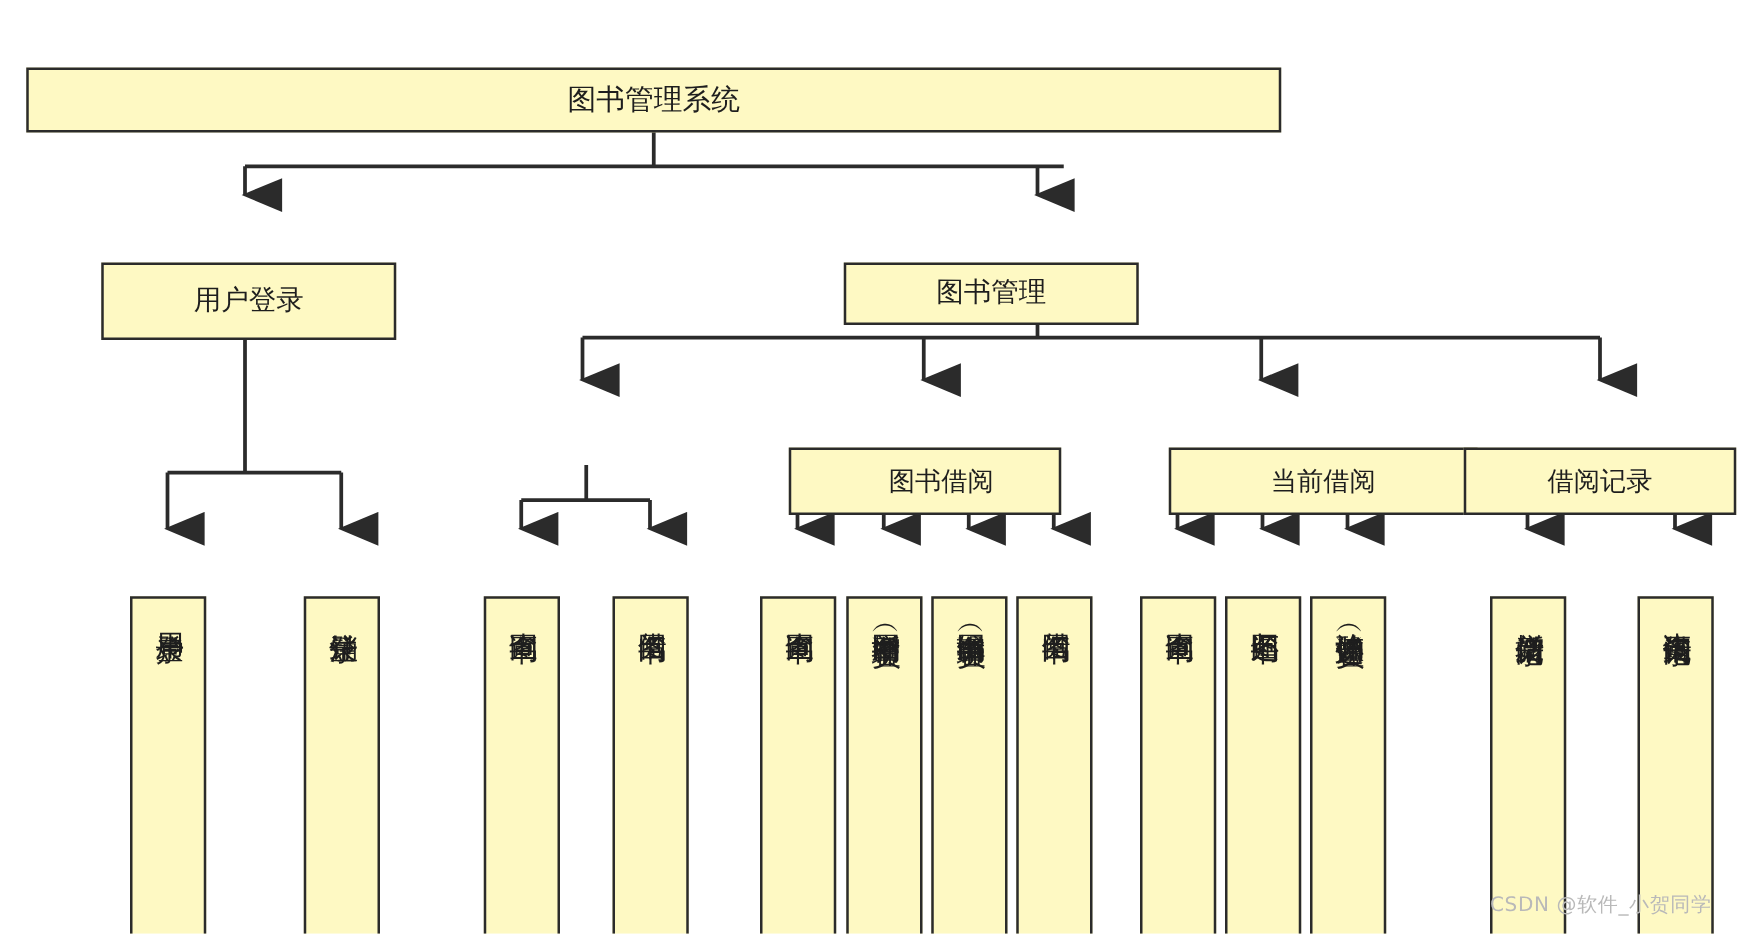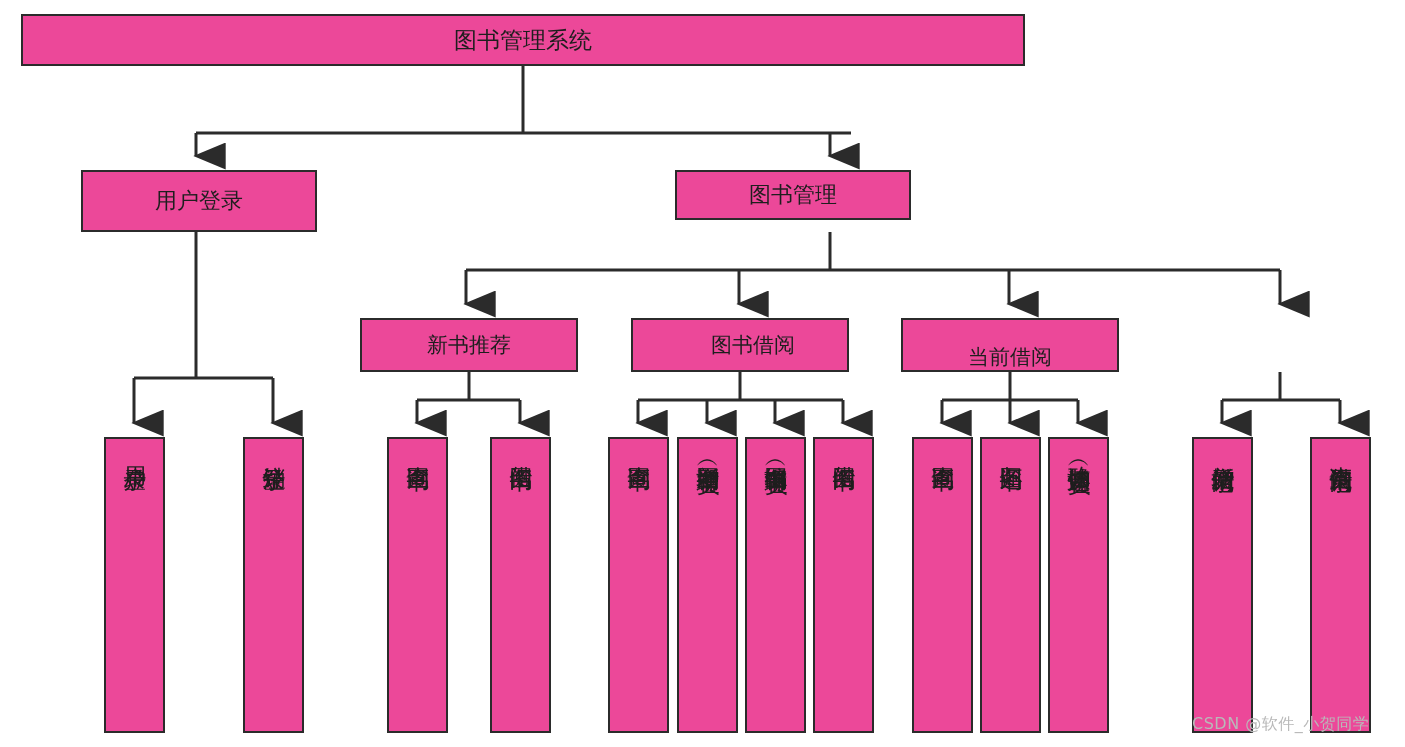--- a/index.html
+++ b/index.html
@@ -23,26 +23,27 @@
     position: absolute;
     left: 0;
     top: 0;
     width: 1405px;
     height: 747px;
     pointer-events: none;
   }
   .node {
     position: absolute;
     box-sizing: border-box;
-    background: #ec4899;
+    background: #fef9c3;
     border: 2.5px solid #2b2b2b;
     display: flex;
     align-items: center;
     justify-content: center;
     z-index: 3;
+    margin-top: 40px;
   }
   .node .label {
     display: block;
     text-align: center;
     line-height: 1.25;
     color: #1e1e1e;
     white-space: nowrap;
   }
   
   .node.root { }
@@ -132,28 +133,28 @@
     <span class="label">图书管理系统</span>
   </div>
 
   <div class="node h1" style="left:81px; top:170px; width:236px; height:62px;">
     <span class="label">用户登录</span>
   </div>
   <div class="node h1" style="left:675px; top:170px; width:236px; height:50px;">
     <span class="label">图书管理</span>
   </div>
 
-  <div class="node h2" style="left:360px; top:318px; width:218px; height:54px;">
-    <span class="label">新书推荐</span>
-  </div>
   <div class="node h2" style="left:631px; top:318px; width:218px; height:54px;padding-left:26px;">
     <span class="label">图书借阅</span>
   </div>
-  <div class="node h2" style="left:901px; top:318px; width:218px; height:54px;align-items:flex-end;">
+  <div class="node h2" style="left:935px; top:318px; width:247px; height:54px;">
     <span class="label">当前借阅</span>
+  </div>
+  <div class="node h2" style="left:1171px; top:318px; width:218px; height:54px;">
+    <span class="label">借阅记录</span>
   </div>
 
   <div class="node leaf" style="left:104px; top:437px; width:61px; height:296px;">
     <span class="label">用户登录</span>
   </div>
   <div class="node leaf" style="left:243px; top:437px; width:61px; height:296px;">
     <span class="label">注销登录</span>
   </div>
 
   <div class="node leaf" style="left:387px; top:437px; width:61px; height:296px;">

